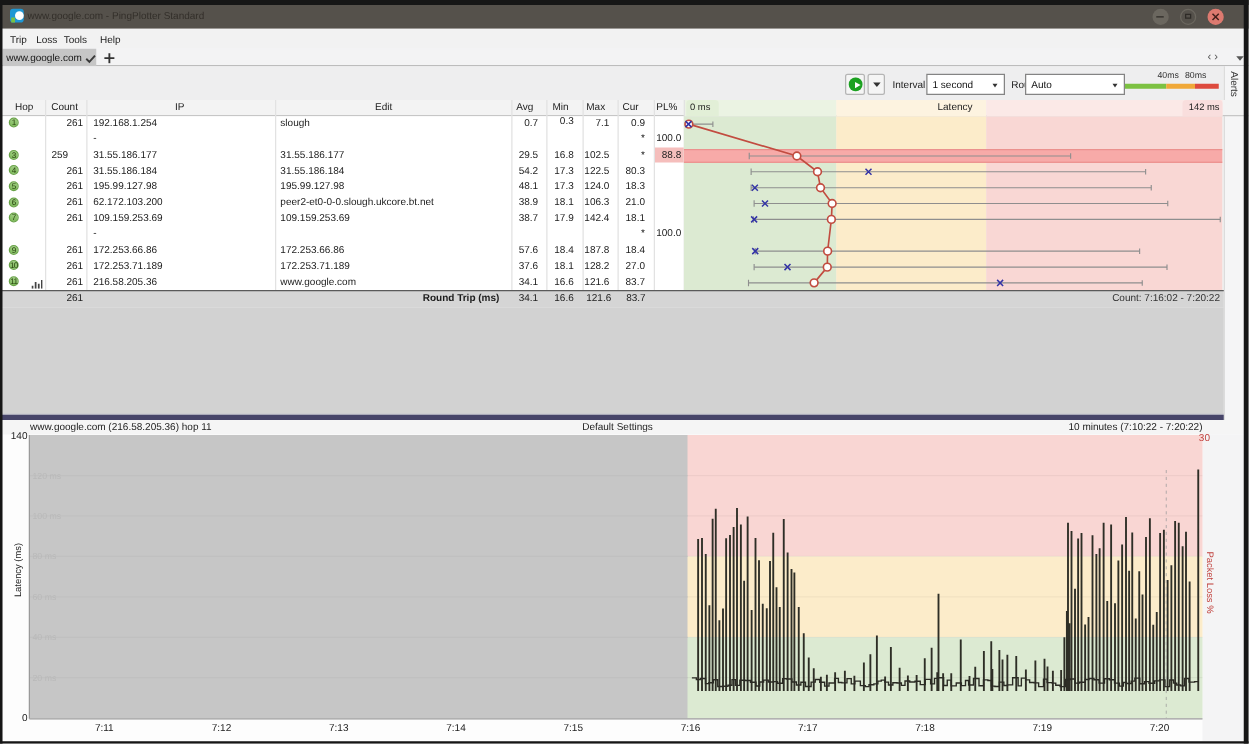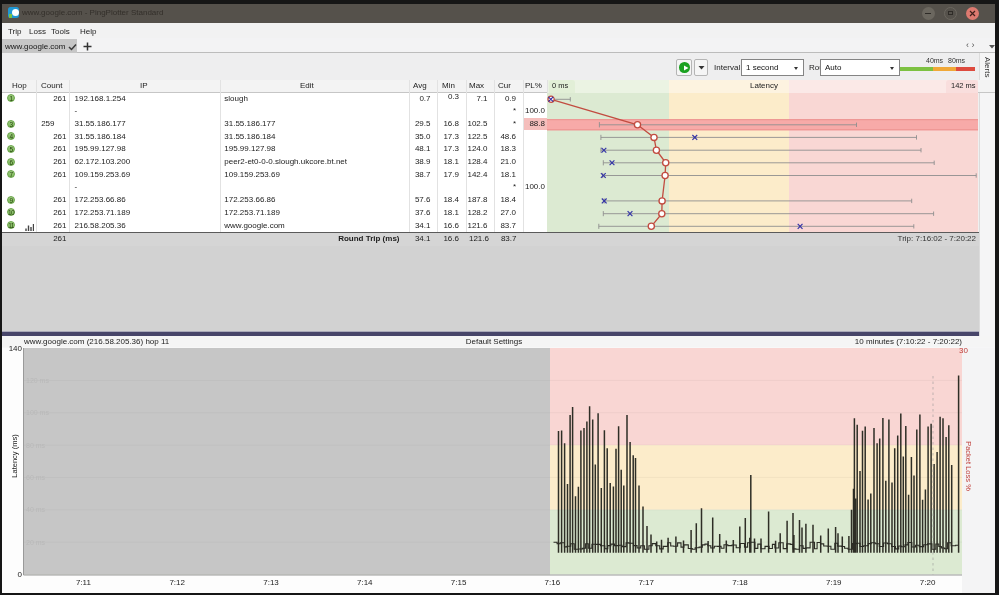--- a/index.html
+++ b/index.html
@@ -121,39 +121,39 @@
     <div class="c r" style="left:409px;width:21.5px;top:117.9px">29.5</div>
     <div class="c r" style="left:437px;width:22.0px;top:117.9px">16.8</div>
     <div class="c r" style="left:465.5px;width:22.0px;top:117.9px">102.5</div>
     <div class="c r" style="left:494px;width:22.0px;top:117.9px">*</div>
     <div style="position:absolute;left:523.5px;top:118.4px;width:23.0px;height:11.7px;background:#f5bebc"></div>
     <div class="c r" style="left:522.5px;width:22.5px;top:117.9px">88.8</div>
 <div class="hopc" style="top:132.2px">4</div>
     <div class="c r" style="left:36px;width:30.5px;top:130.6px">261</div>
     <div class="c" style="left:74.5px;top:130.6px">31.55.186.184</div>
     <div class="c" style="left:224.3px;top:130.6px">31.55.186.184</div>
-    <div class="c r" style="left:409px;width:21.5px;top:130.6px">35.0</div>
+    <div class="c r" style="left:409px;width:21.5px;top:130.6px">54.2</div>
     <div class="c r" style="left:437px;width:22.0px;top:130.6px">17.3</div>
     <div class="c r" style="left:465.5px;width:22.0px;top:130.6px">122.5</div>
-    <div class="c r" style="left:494px;width:22.0px;top:130.6px">48.6</div>
+    <div class="c r" style="left:494px;width:22.0px;top:130.6px">80.3</div>
 <div class="hopc" style="top:144.9px">5</div>
     <div class="c r" style="left:36px;width:30.5px;top:143.3px">261</div>
     <div class="c" style="left:74.5px;top:143.3px">195.99.127.98</div>
     <div class="c" style="left:224.3px;top:143.3px">195.99.127.98</div>
     <div class="c r" style="left:409px;width:21.5px;top:143.3px">48.1</div>
     <div class="c r" style="left:437px;width:22.0px;top:143.3px">17.3</div>
     <div class="c r" style="left:465.5px;width:22.0px;top:143.3px">124.0</div>
     <div class="c r" style="left:494px;width:22.0px;top:143.3px">18.3</div>
 <div class="hopc" style="top:157.6px">6</div>
     <div class="c r" style="left:36px;width:30.5px;top:156.0px">261</div>
     <div class="c" style="left:74.5px;top:156.0px">62.172.103.200</div>
     <div class="c" style="left:224.3px;top:156.0px">peer2-et0-0-0.slough.ukcore.bt.net</div>
     <div class="c r" style="left:409px;width:21.5px;top:156.0px">38.9</div>
     <div class="c r" style="left:437px;width:22.0px;top:156.0px">18.1</div>
-    <div class="c r" style="left:465.5px;width:22.0px;top:156.0px">128.4</div>
+    <div class="c r" style="left:465.5px;width:22.0px;top:156.0px">106.3</div>
     <div class="c r" style="left:494px;width:22.0px;top:156.0px">21.0</div>
 <div class="hopc" style="top:170.3px">7</div>
     <div class="c r" style="left:36px;width:30.5px;top:168.7px">261</div>
     <div class="c" style="left:74.5px;top:168.7px">109.159.253.69</div>
     <div class="c" style="left:224.3px;top:168.7px">109.159.253.69</div>
     <div class="c r" style="left:409px;width:21.5px;top:168.7px">38.7</div>
     <div class="c r" style="left:437px;width:22.0px;top:168.7px">17.9</div>
     <div class="c r" style="left:465.5px;width:22.0px;top:168.7px">142.4</div>
     <div class="c r" style="left:494px;width:22.0px;top:168.7px">18.1</div>
 <div class="c" style="left:74.5px;top:181.4px">-</div>
@@ -240,21 +240,21 @@
 <path d="M250.7,130.9 L255.5,135.8 M250.7,135.8 L255.5,130.9" stroke="#3434a6" stroke-width="1.2" fill="none"></path>
 </svg>
 
 <div class="abs" style="left:0;top:231.5px;width:978.5px;height:14px;background:#d5d5d5;border-top:1.5px solid #5a5a5a"></div>
 <div class="c r" style="left:36px;width:30.5px;top:232.5px">261</div>
 <div class="c r" style="left:300px;width:99.5px;top:232.5px;font-weight:bold">Round Trip (ms)</div>
 <div class="c r" style="left:409px;width:21.5px;top:232.5px">34.1</div>
 <div class="c r" style="left:437px;width:22px;top:232.5px">16.6</div>
 <div class="c r" style="left:465.5px;width:23.5px;top:232.5px">121.6</div>
 <div class="c r" style="left:494px;width:22.5px;top:232.5px">83.7</div>
-<div class="c r" style="left:800px;width:176px;top:232.5px;color:#333">Trip: 7:16:02 - 7:20:22</div>
+<div class="c r" style="left:800px;width:176px;top:232.5px;color:#333">Count: 7:16:02 - 7:20:22</div>
 
 <div class="abs" style="left:0;top:245.5px;width:978.5px;height:85px;background:#d2d2d2"></div>
 <div class="abs" style="left:0;top:330.5px;width:978.5px;height:1px;background:#a9a9b8"></div>
 <div class="abs" style="left:0;top:331.5px;width:978.5px;height:4.5px;background:#474569"></div>
 
 <svg width="995" height="257" viewBox="0 0 995 257" style="position:absolute;left:2px;top:336px" font-family="Liberation Sans, sans-serif">
 <rect x="0" y="0" width="995" height="11.5" fill="#f5f5f5"></rect>
 <rect x="0" y="11.5" width="995" height="245.5" fill="#fdfdfd"></rect>
 <rect x="960.0" y="11.5" width="35" height="245.5" fill="#f4f4f5"></rect>
 <text x="22" y="8" font-size="8" fill="#222">www.google.com (216.58.205.36) hop 11</text>

